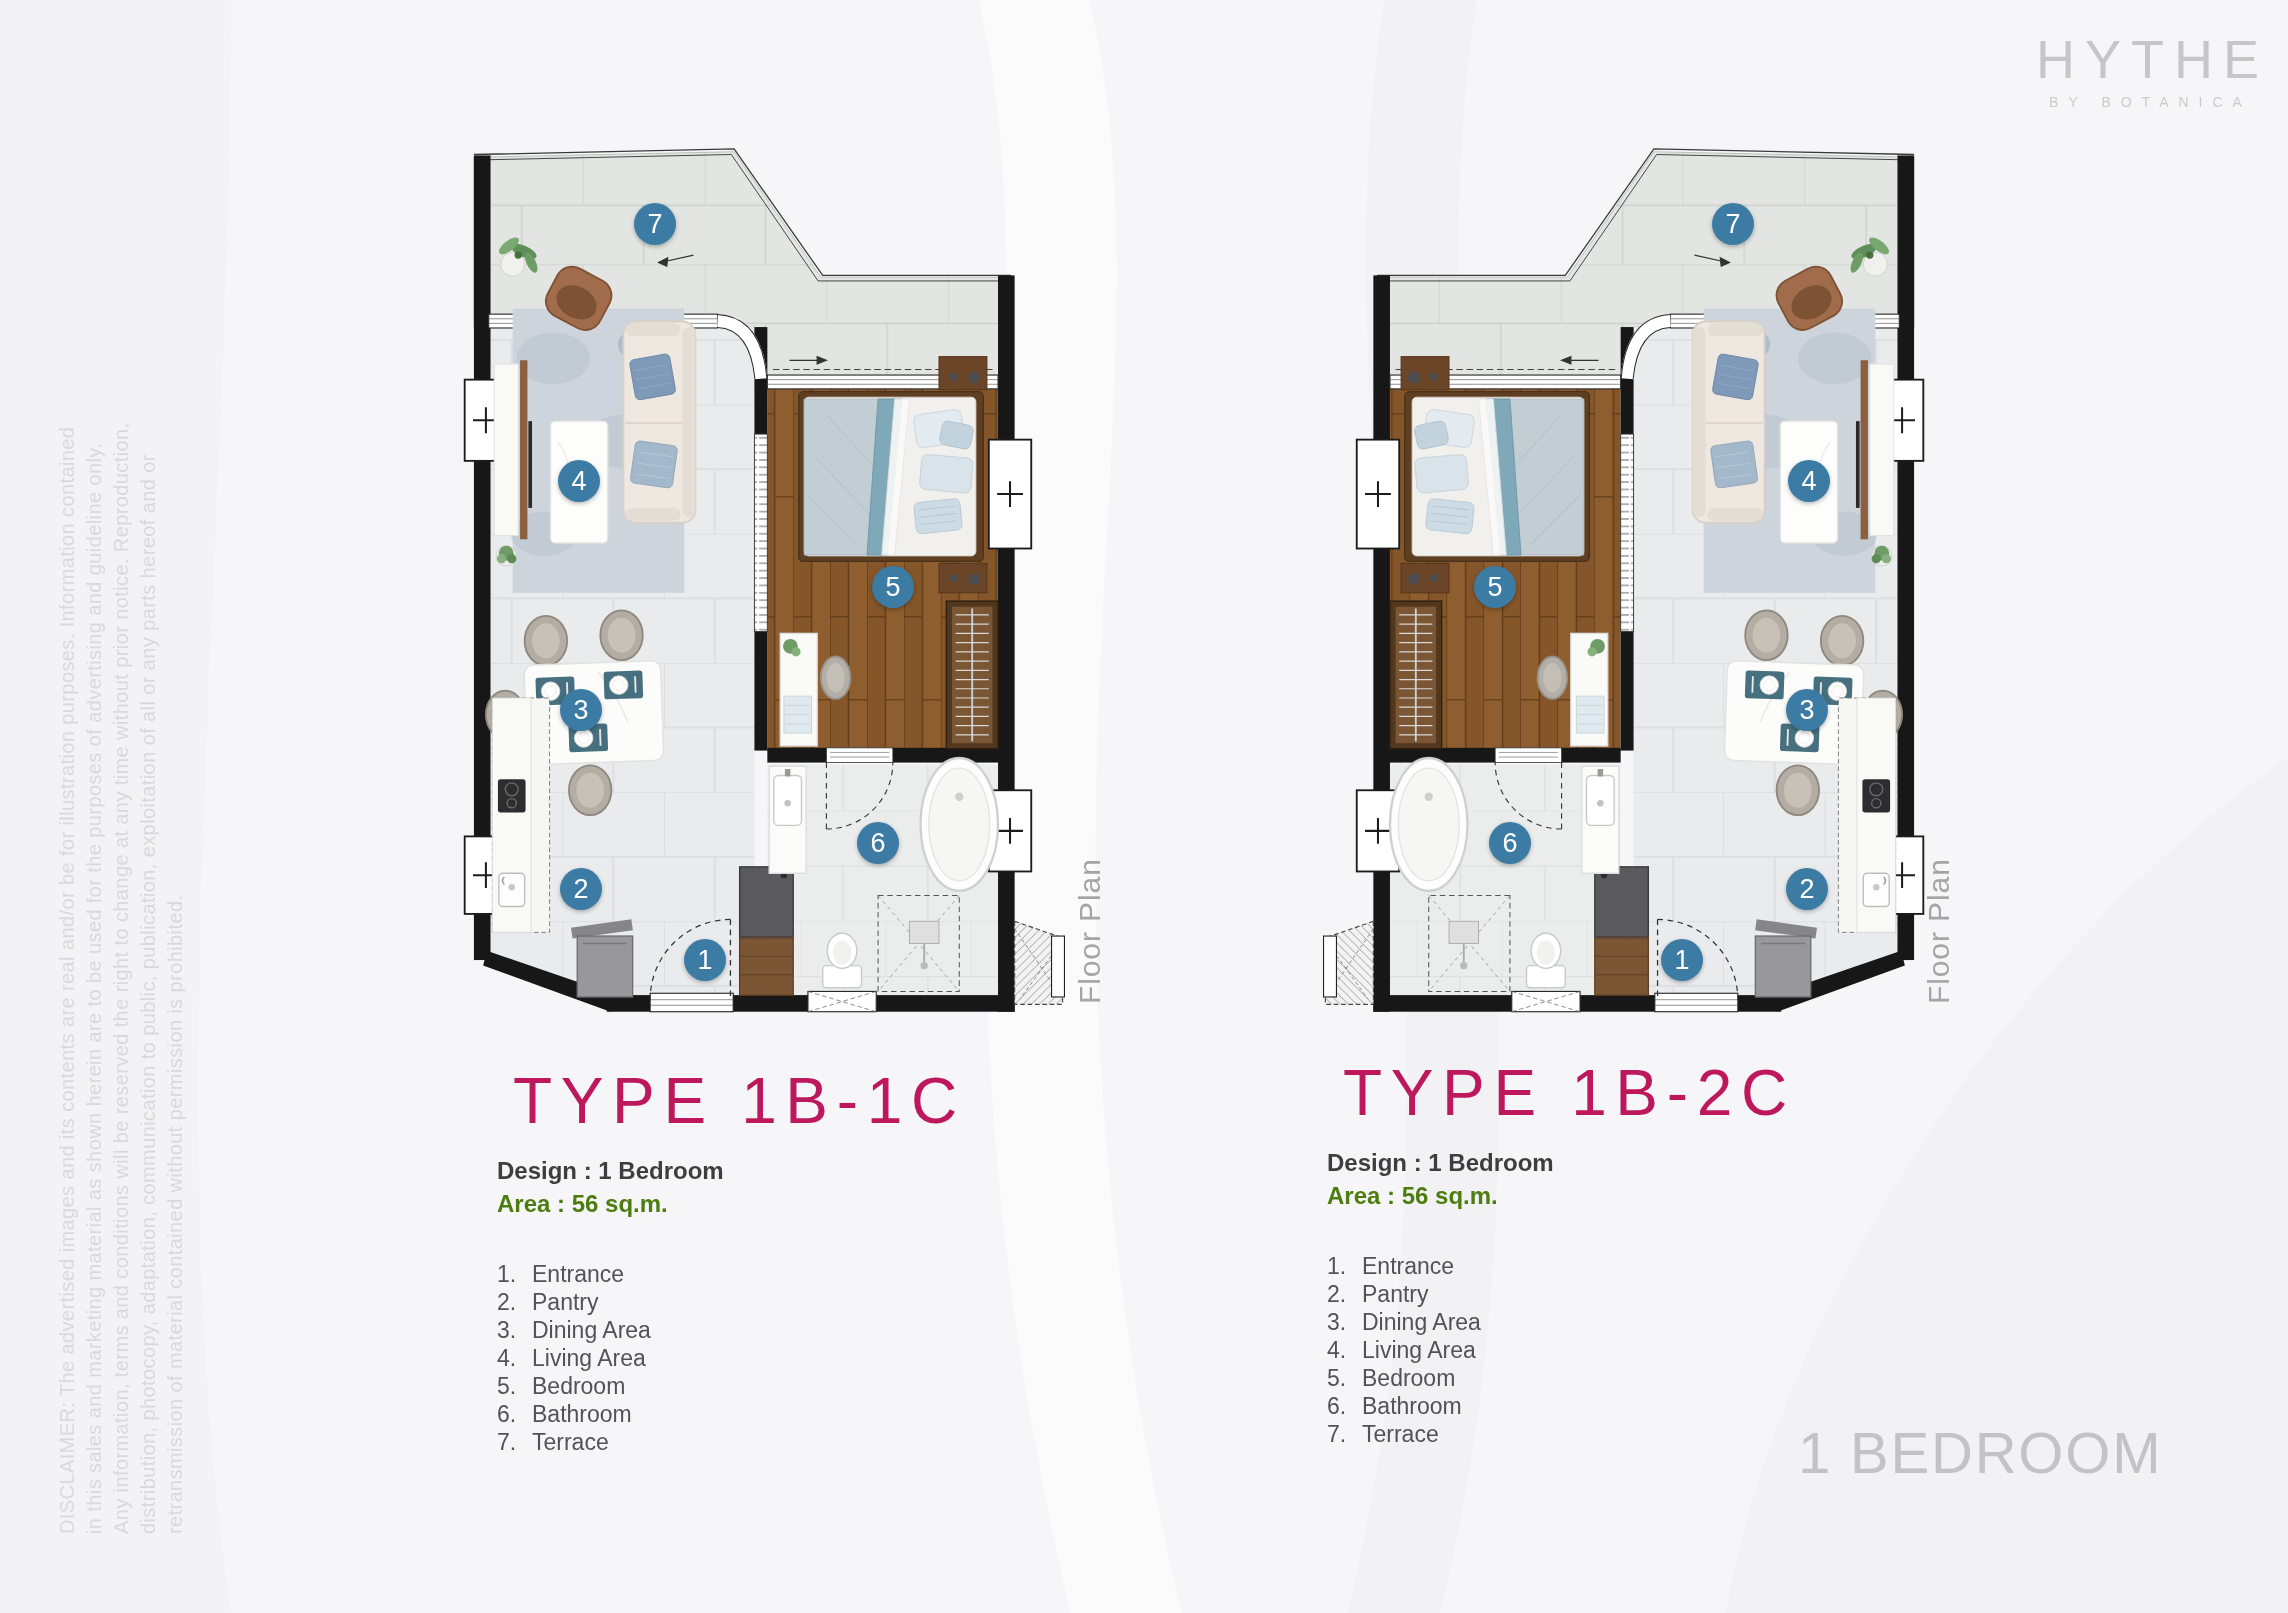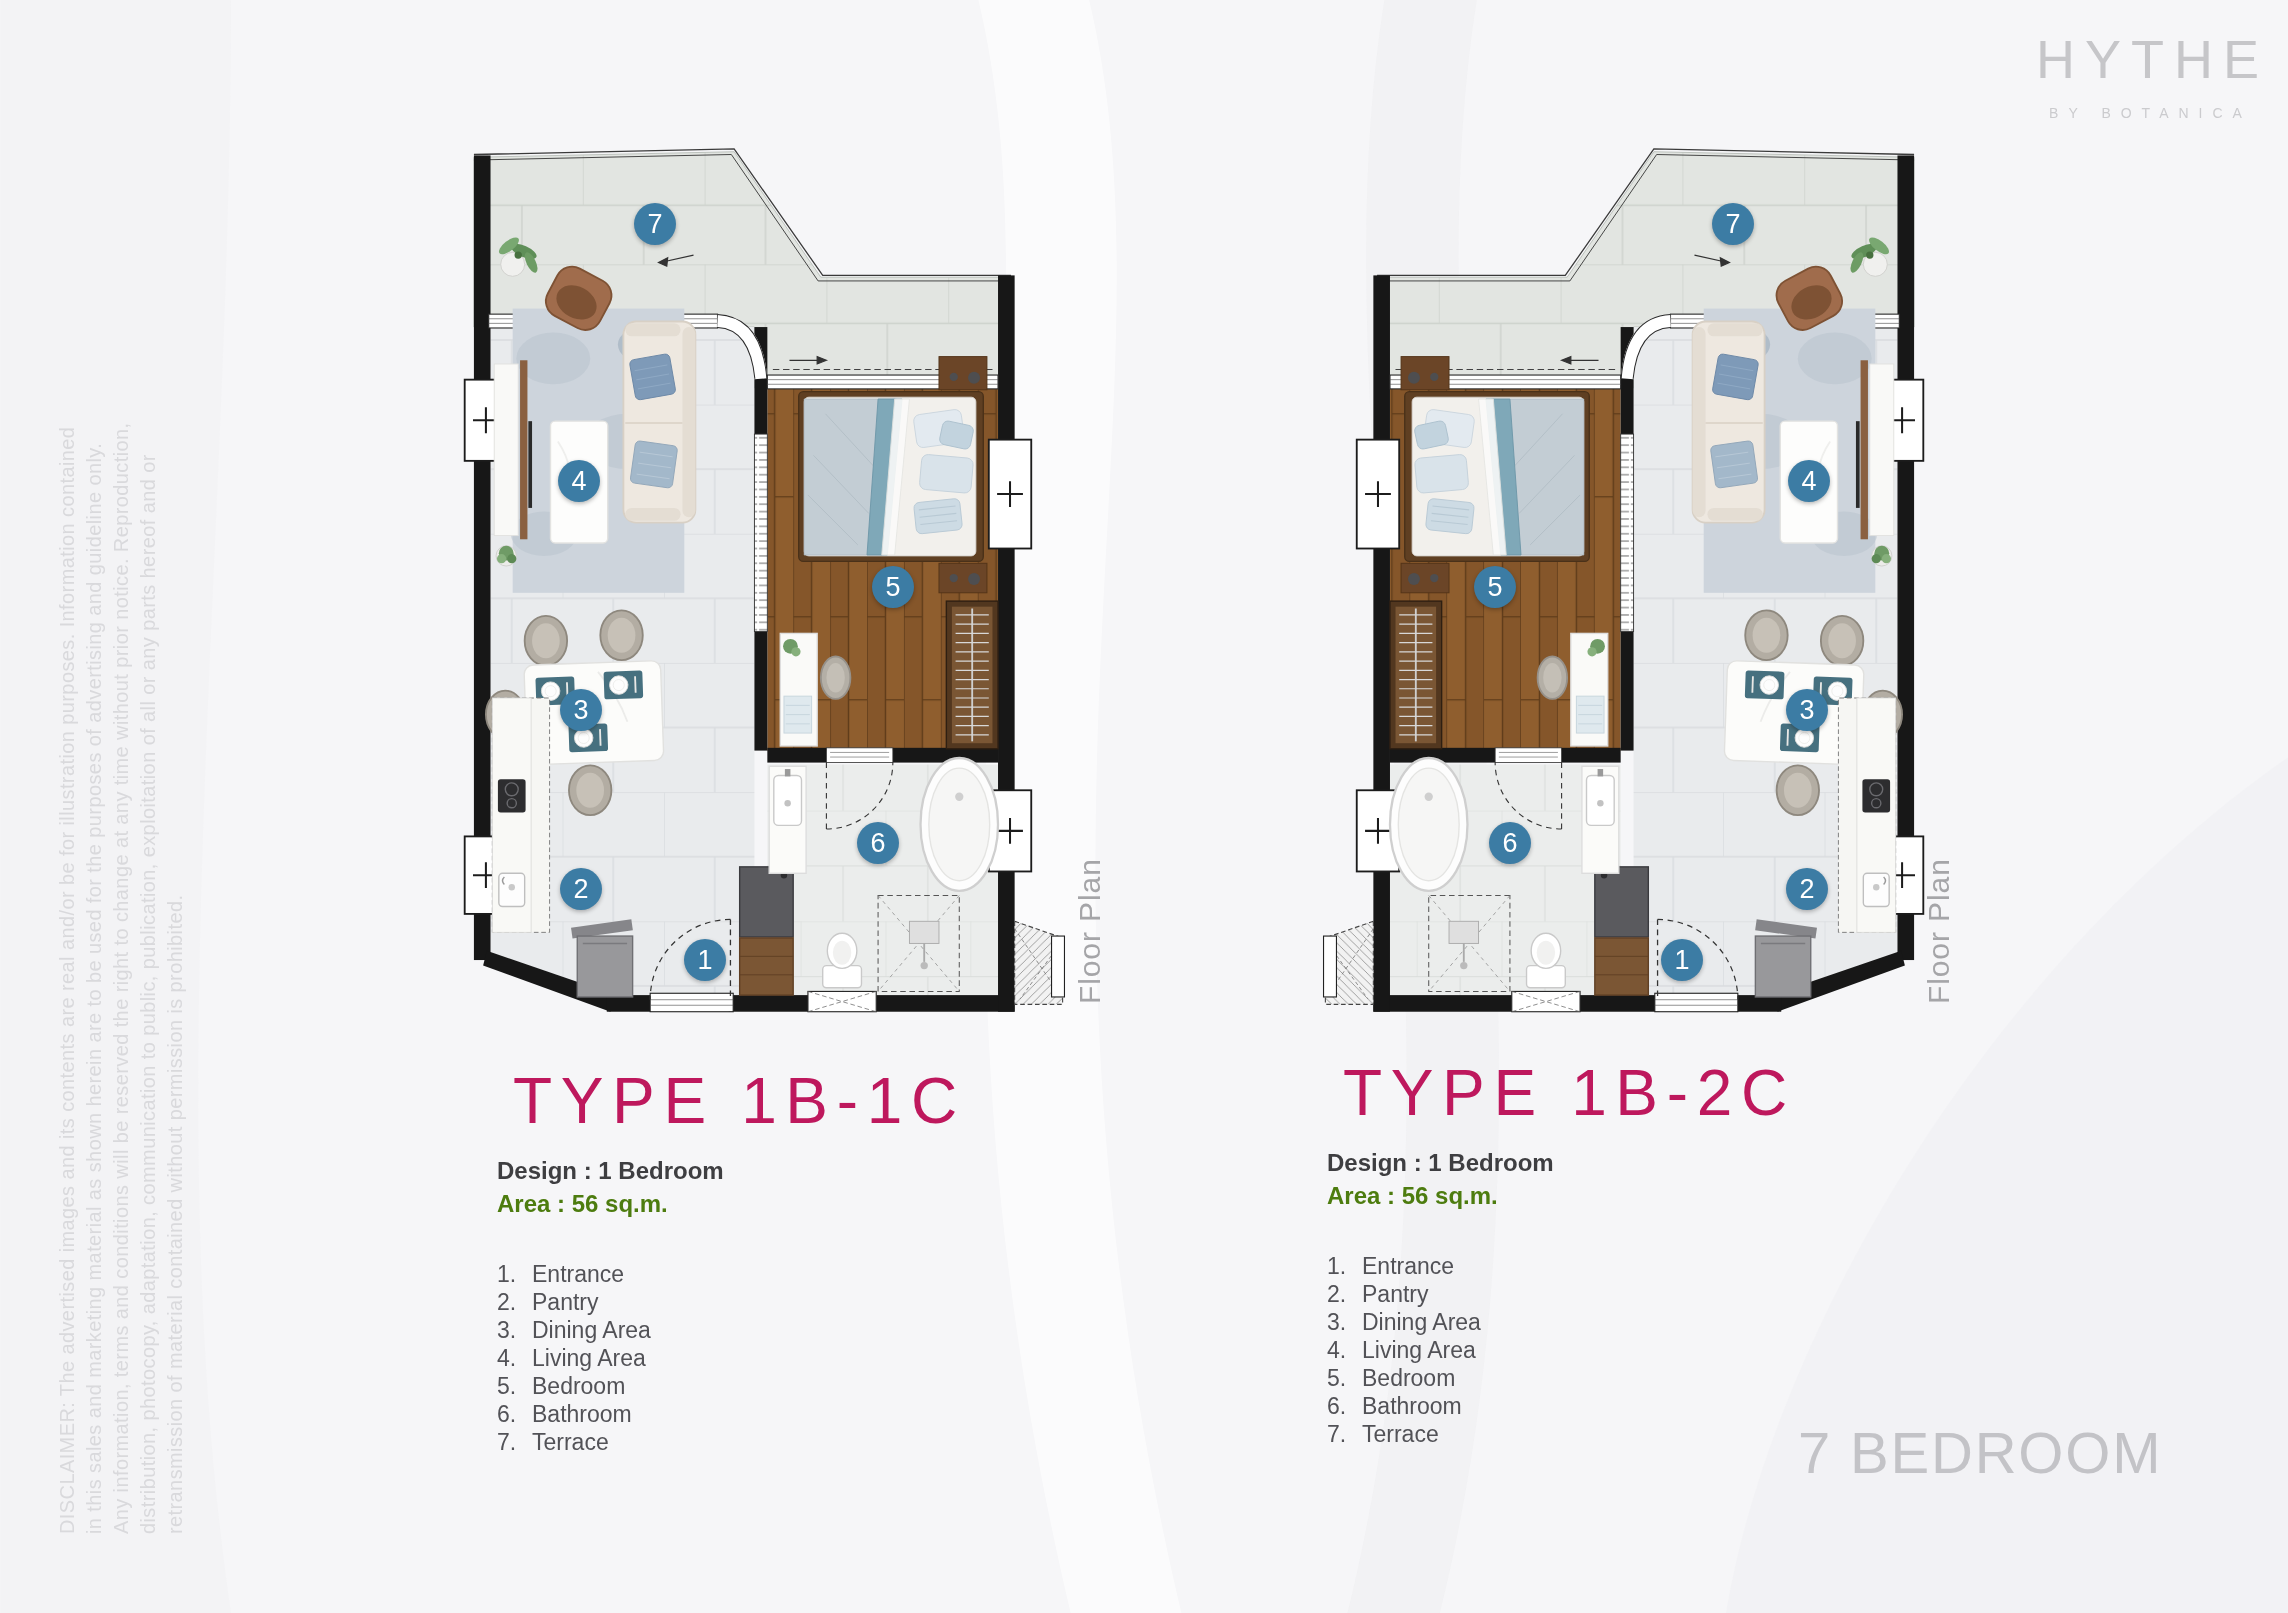--- a/index.html
+++ b/index.html
@@ -7,21 +7,21 @@
         background:#f6f6f8;font-family:"Liberation Sans",sans-serif;}
   .waves{position:absolute;left:0;top:0;width:2289px;height:1613px;}
 
   
   .disclaimer{position:absolute;left:54px;top:57px;height:1477px;
       writing-mode:vertical-rl;transform:rotate(180deg);
       color:#d9d9dc;font-size:20px;line-height:27px;letter-spacing:0.4px;}
 
   .logo{position:absolute;left:2036px;top:28px;width:229px;text-align:center;}
   .logo-name{font-size:54px;letter-spacing:10px;color:#c6c6c9;font-weight:400;}
-  .logo-by{font-size:14px;letter-spacing:10px;color:#cbcbce;margin-top:15px;}
+  .logo-by{font-size:14px;letter-spacing:10px;color:#cbcbce;margin-top:4px;}
 
   .plan{position:absolute;width:609px;height:877px;}
   #plan1{left:461px;top:146px;}
   #plan2{left:1318px;top:146px;}
   .plan-svg{position:absolute;left:0;top:0;width:609px;height:877px;}
   .marker-layer{position:absolute;left:0;top:0;width:609px;height:877px;}
   .marker{position:absolute;width:42px;height:42px;border-radius:50%;
       display:flex;align-items:center;justify-content:center;
       color:#fff;font-size:27px;font-weight:400;
       box-shadow:0 1.8px 4.6px rgba(0,0,0,.28);}
@@ -469,15 +469,15 @@
           <span class="legend-num">6.</span>
           <span>Bathroom</span>
         </div>
         <div class="legend-item">
           <span class="legend-num">7.</span>
           <span>Terrace</span>
         </div>
       </div>
   </div>
 
-  <div class="big-label">7 BEDROOM</div>
+  <div class="big-label">1 BEDROOM</div>
 </div>
 
 
 </body></html>

